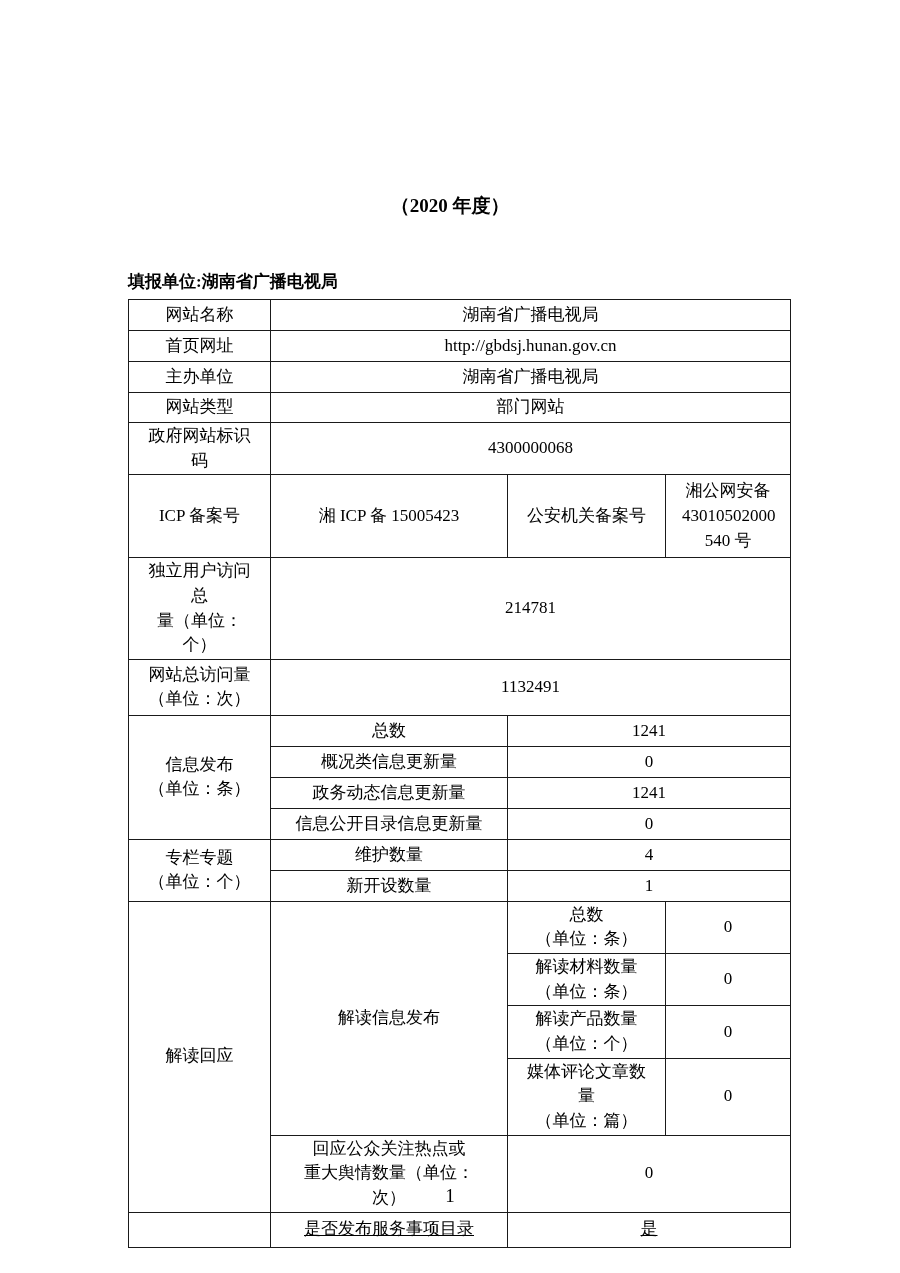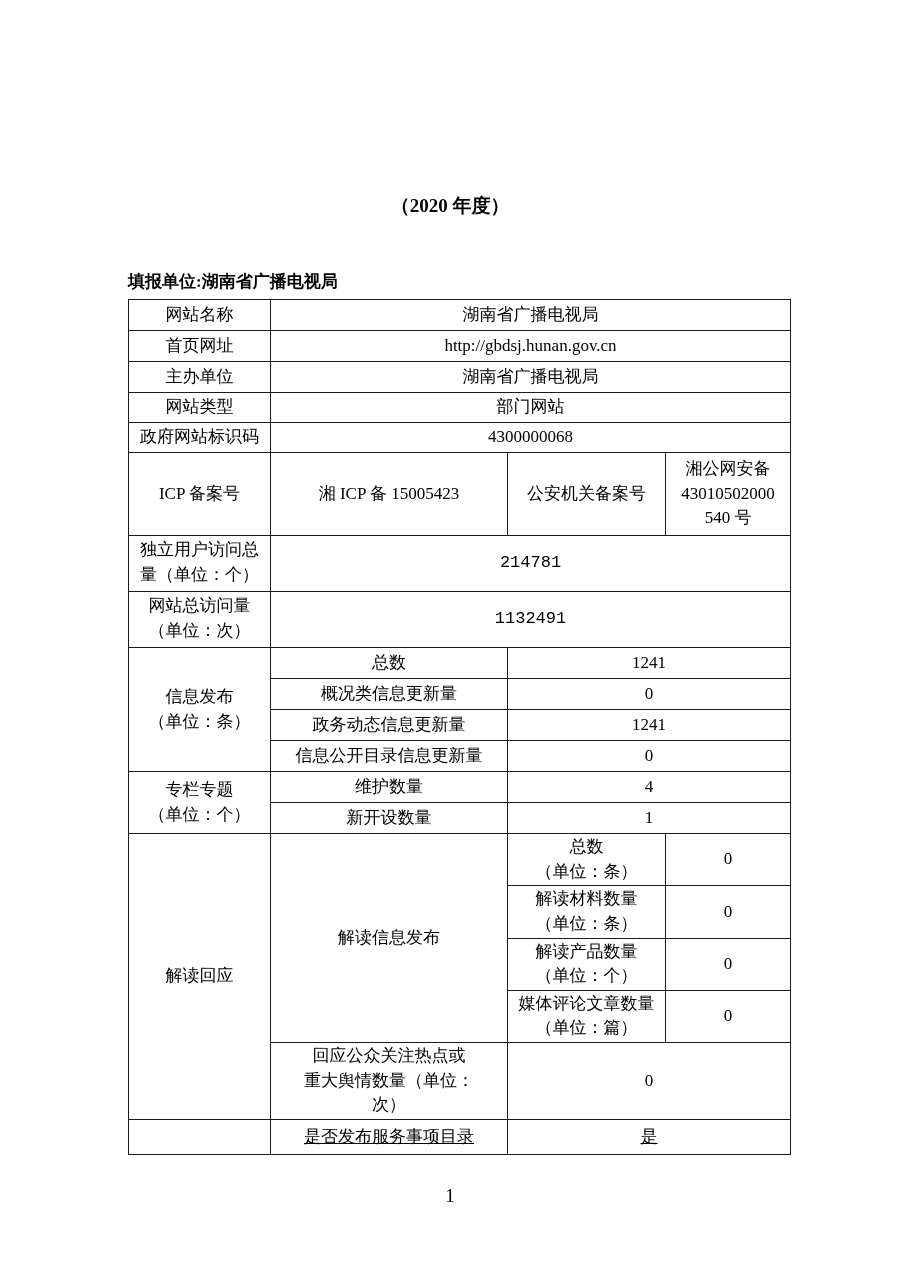--- a/index.html
+++ b/index.html
@@ -53,32 +53,32 @@
     width: 662px;
     border-collapse: collapse;
     table-layout: fixed;
   }
   table.report td {
     border: 1px solid #1a1a1a;
     text-align: center;
     vertical-align: middle;
     font-size: 17px;
     line-height: 1.45;
-    padding: 1px 5px;
+    padding: 1px 16px;
     white-space: pre-line;
     overflow: hidden;
   }
   col.c1 { width: 142px; }
   col.c2 { width: 237px; }
   col.c3 { width: 158px; }
   col.c4 { width: 125px; }
   tr.h31 { height: 31px; }
   tr.h30 { height: 30px; }
   tr.h83 { height: 83px; }
-  tr.h56 { height: 56px; font-family: Liberation Mono, monospace; }
+  tr.h56 { height: 56px; }
   tr.h52 { height: 52px; }
   tr.h76 { height: 76px; margin-left: 17px; }
   tr.h35 { height: 35px; text-decoration: underline; }
   .page-number {
     position: absolute;
     top: 1185px;
     left: 0;
     width: 100%;
     text-align: center;
     font-size: 19px;

